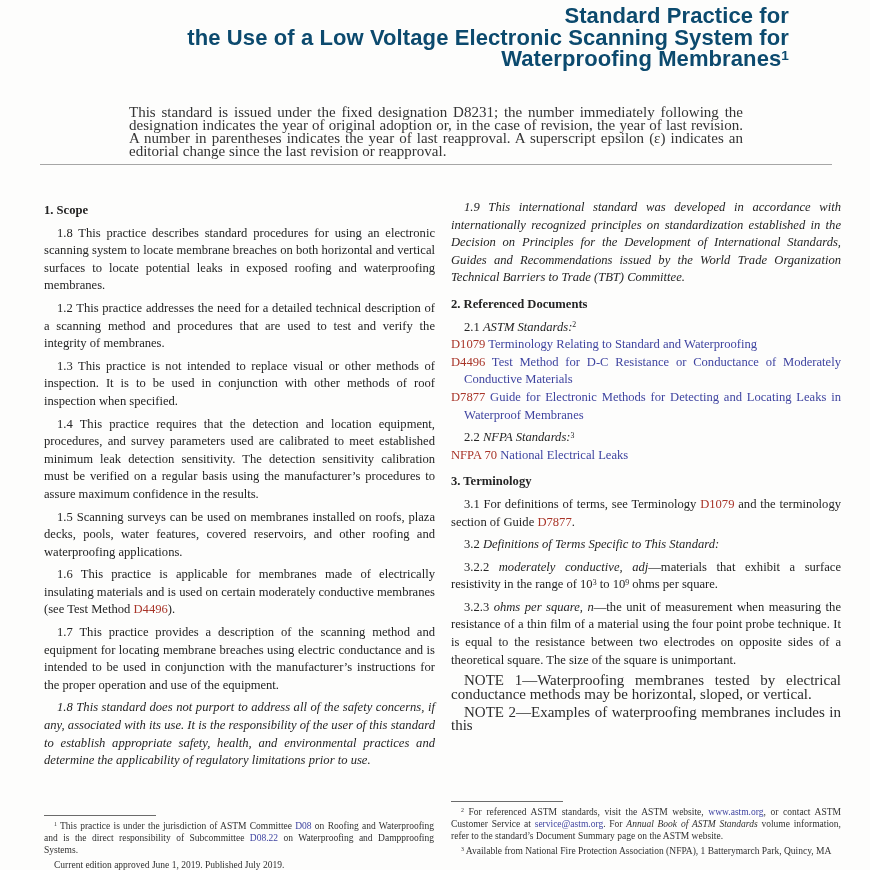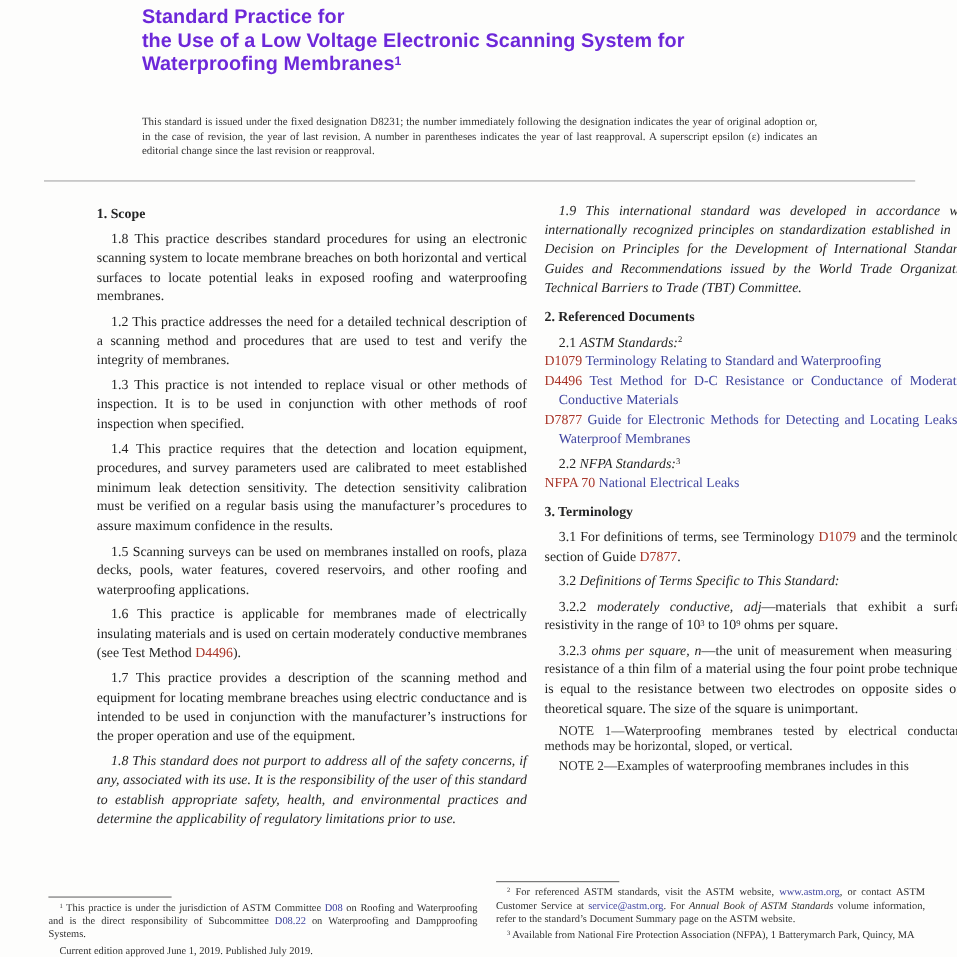--- a/index.html
+++ b/index.html
@@ -6,43 +6,43 @@
   .page{
     position:relative;width:870px;height:870px;background:#fdfdfc;overflow:hidden;
     font-family:"Liberation Serif",serif;color:#242424;
     --link-red:#a83428;--link-blue:#3f44a0;
   }
   .para{margin:0;padding:0;}
   
   .title-block{
     position:absolute;left:129px;top:5px;width:660px;
     font-family:"Liberation Sans",sans-serif;font-weight:bold;
-    font-size:18px;line-height:21.5px;color:#6d28d9;letter-spacing:.1px;text-align:left;
+    font-size:22px;line-height:21.5px;color:#0c4a6e;letter-spacing:.1px;text-align:right;
   }
   .tl{text-indent:0;}
   
   .issue-note{
     position:absolute;left:129px;top:106px;width:614px;
-    font-size:10px;line-height:12.9px;text-align:justify;color:#343434;
+    font-size:15px;line-height:12.9px;text-align:justify;color:#343434;
   }
   
   .rule{position:absolute;left:40px;top:164px;width:792px;height:1px;background:#a6a6a6;}
   
   .col{
-    position:absolute;top:178px;width:391px;
-    font-size:12.6px;line-height:17.6px;text-align:justify;margin-left:44px;
+    position:absolute;top:194px;width:391px;
+    font-size:12.6px;line-height:17.6px;text-align:justify;
   }
   .col-left{left:44px;}
   .col-right{left:451px;width:390px;}
   .h{font-weight:bold;margin-top:9px;margin-bottom:3px;text-align:left;}
   .col > .h:first-child{margin-top:8px;}
   .p{text-indent:13px;margin-top:5px;}
   .pi{font-style:italic;}
   .ref{padding-left:13px;text-indent:-13px;margin-top:0;}
-  .note{font-size:12px;line-height:13.4px;text-indent:13px;margin-top:5px;color:#2c2c2c;}
+  .note{font-size:15px;line-height:13.4px;text-indent:13px;margin-top:5px;color:#2c2c2c;}
   
   .fnblock{
     position:absolute;width:390px;font-size:9.5px;line-height:12px;
     text-align:justify;color:#303030;
   }
   .fn-left{left:44px;top:815px;}
   .fn-right{left:451px;top:801px;}
   .fn-divider{width:112px;height:1px;background:#6b6b6b;margin:0 0 4px 0;}
   .fn{text-indent:10px;}
   .fnp{text-indent:10px;margin-top:3px;}

